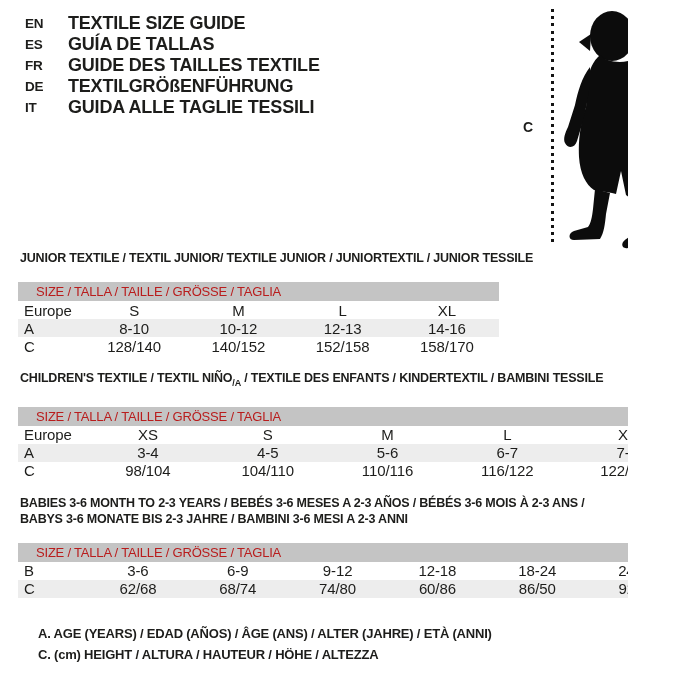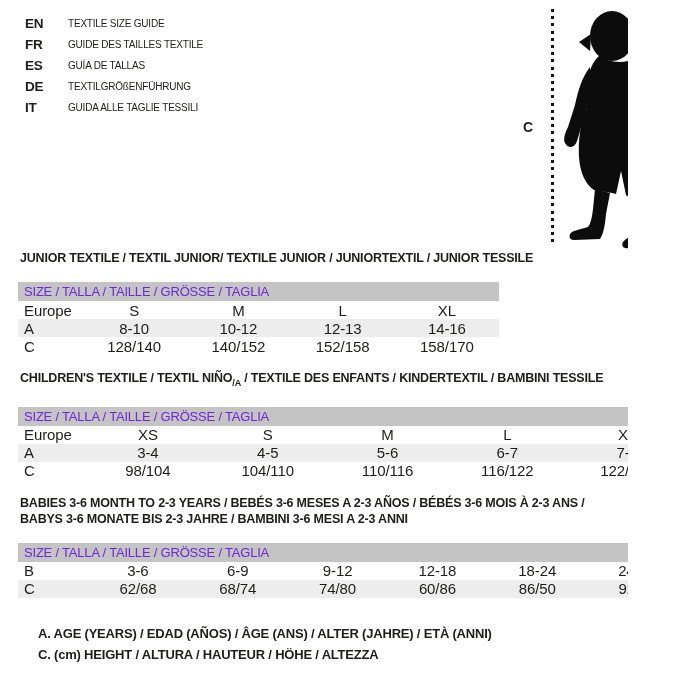--- a/index.html
+++ b/index.html
@@ -5,43 +5,43 @@
   html,body { margin:0; padding:0; background:#ffffff; }
   .page {
     position:relative; width:628px; height:700px; background:#ffffff;
     font-family:"Liberation Sans", sans-serif; color:#1d1d1b; overflow:hidden;
   }
 
   
   .langs { position:absolute; left:25px; top:13px; }
   .lang-row { display:flex; height:21px; align-items:center; }
   .lang-code { width:43px; font-size:13.5px; font-weight:bold; letter-spacing:-0.2px; }
-  .lang-label { font-size:10px; font-weight:normal; letter-spacing:-0.2px; }
+  .lang-label { font-size:18px; font-weight:bold; letter-spacing:-0.2px; }
 
   
   .measure-label { position:absolute; left:523px; top:119px; font-size:14px; font-weight:bold; }
   .measure-line {
     position:absolute; left:551px; top:9px; width:3px; height:238px;
     background:repeating-linear-gradient(to bottom,#141414 0 3px,transparent 3px 7.2px);
   }
   .silhouette { position:absolute; left:560px; top:9px; width:110px; height:240px; }
 
   
   .content { position:absolute; left:18px; top:250px; width:669px; }
   .section-title {
     font-size:12.5px; font-weight:bold; letter-spacing:-0.2px;
     line-height:16px; margin:0 0 16px 2px; white-space:nowrap;
   }
   .section-title sub { font-size:9px; }
   .section { margin-bottom:15px; }
   .tablewrap.narrow { width:481px; }
   .tablewrap.wide { width:669px; }
   .size-bar {
-    background:#c4c4c4; height:19px; line-height:19px; padding-left:6px;
-    font-size:13px; letter-spacing:-0.2px; color:#6d28d9;
+    background:#c4c4c4; height:19px; line-height:19px; padding-left:18px;
+    font-size:13px; letter-spacing:-0.2px; color:#b91c1c;
   }
   table { width:100%; border-collapse:collapse; table-layout:fixed; }
   tr { height:18px; }
   tr.shaded { background:#ededed; }
   th, td { padding:0; font-size:15px; font-weight:400; letter-spacing:-0.1px; }
   th { text-align:left; padding-left:6px; }
   td { text-align:center; }
   col.lblcol-1 { width:64px; }
   col.lblcol-2 { width:70px; }
 
@@ -53,26 +53,26 @@
 <body>
 
 <div class="page">
 
   <div class="langs">
     <div class="lang-row">
       <span class="lang-code">EN</span>
       <span class="lang-label">TEXTILE SIZE GUIDE</span>
     </div>
     <div class="lang-row">
+      <span class="lang-code">ES</span>
+      <span class="lang-label">GUÍA DE TALLAS</span>
+    </div>
+    <div class="lang-row">
       <span class="lang-code">FR</span>
       <span class="lang-label">GUIDE DES TAILLES TEXTILE</span>
-    </div>
-    <div class="lang-row">
-      <span class="lang-code">ES</span>
-      <span class="lang-label">GUÍA DE TALLAS</span>
     </div>
     <div class="lang-row">
       <span class="lang-code">DE</span>
       <span class="lang-label">TEXTILGRÖßENFÜHRUNG</span>
     </div>
     <div class="lang-row">
       <span class="lang-code">IT</span>
       <span class="lang-label">GUIDA ALLE TAGLIE TESSILI</span>
     </div>
   </div>

